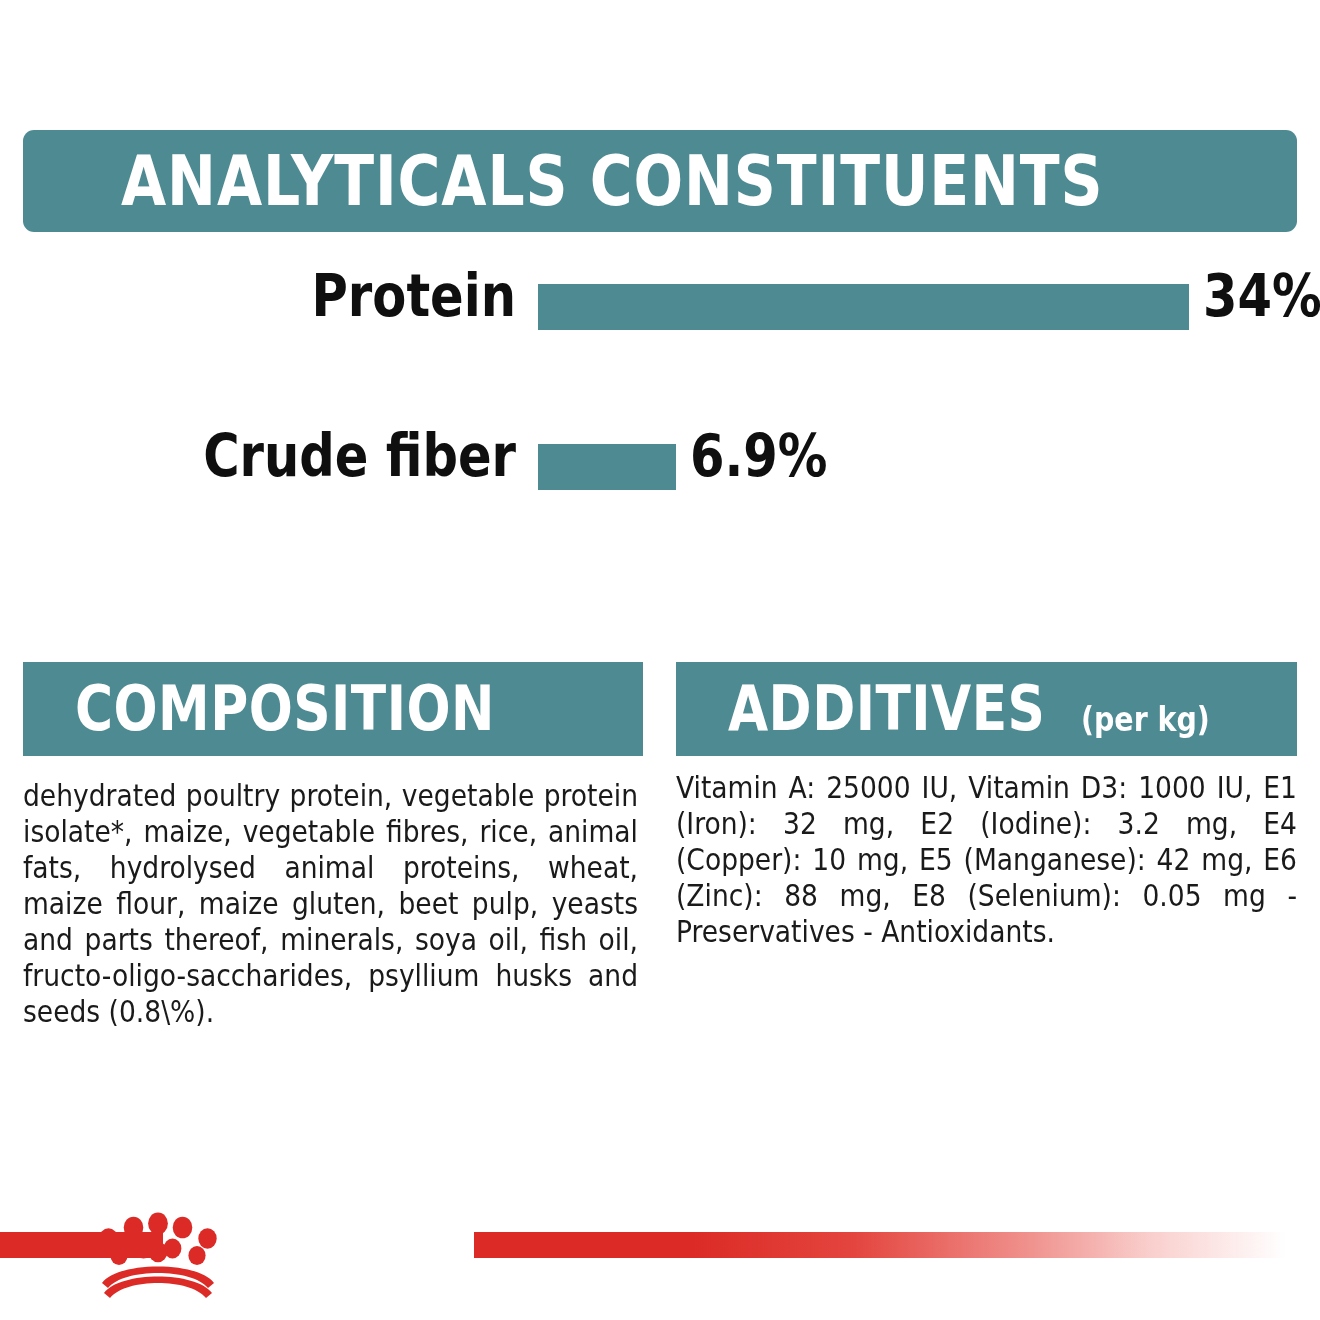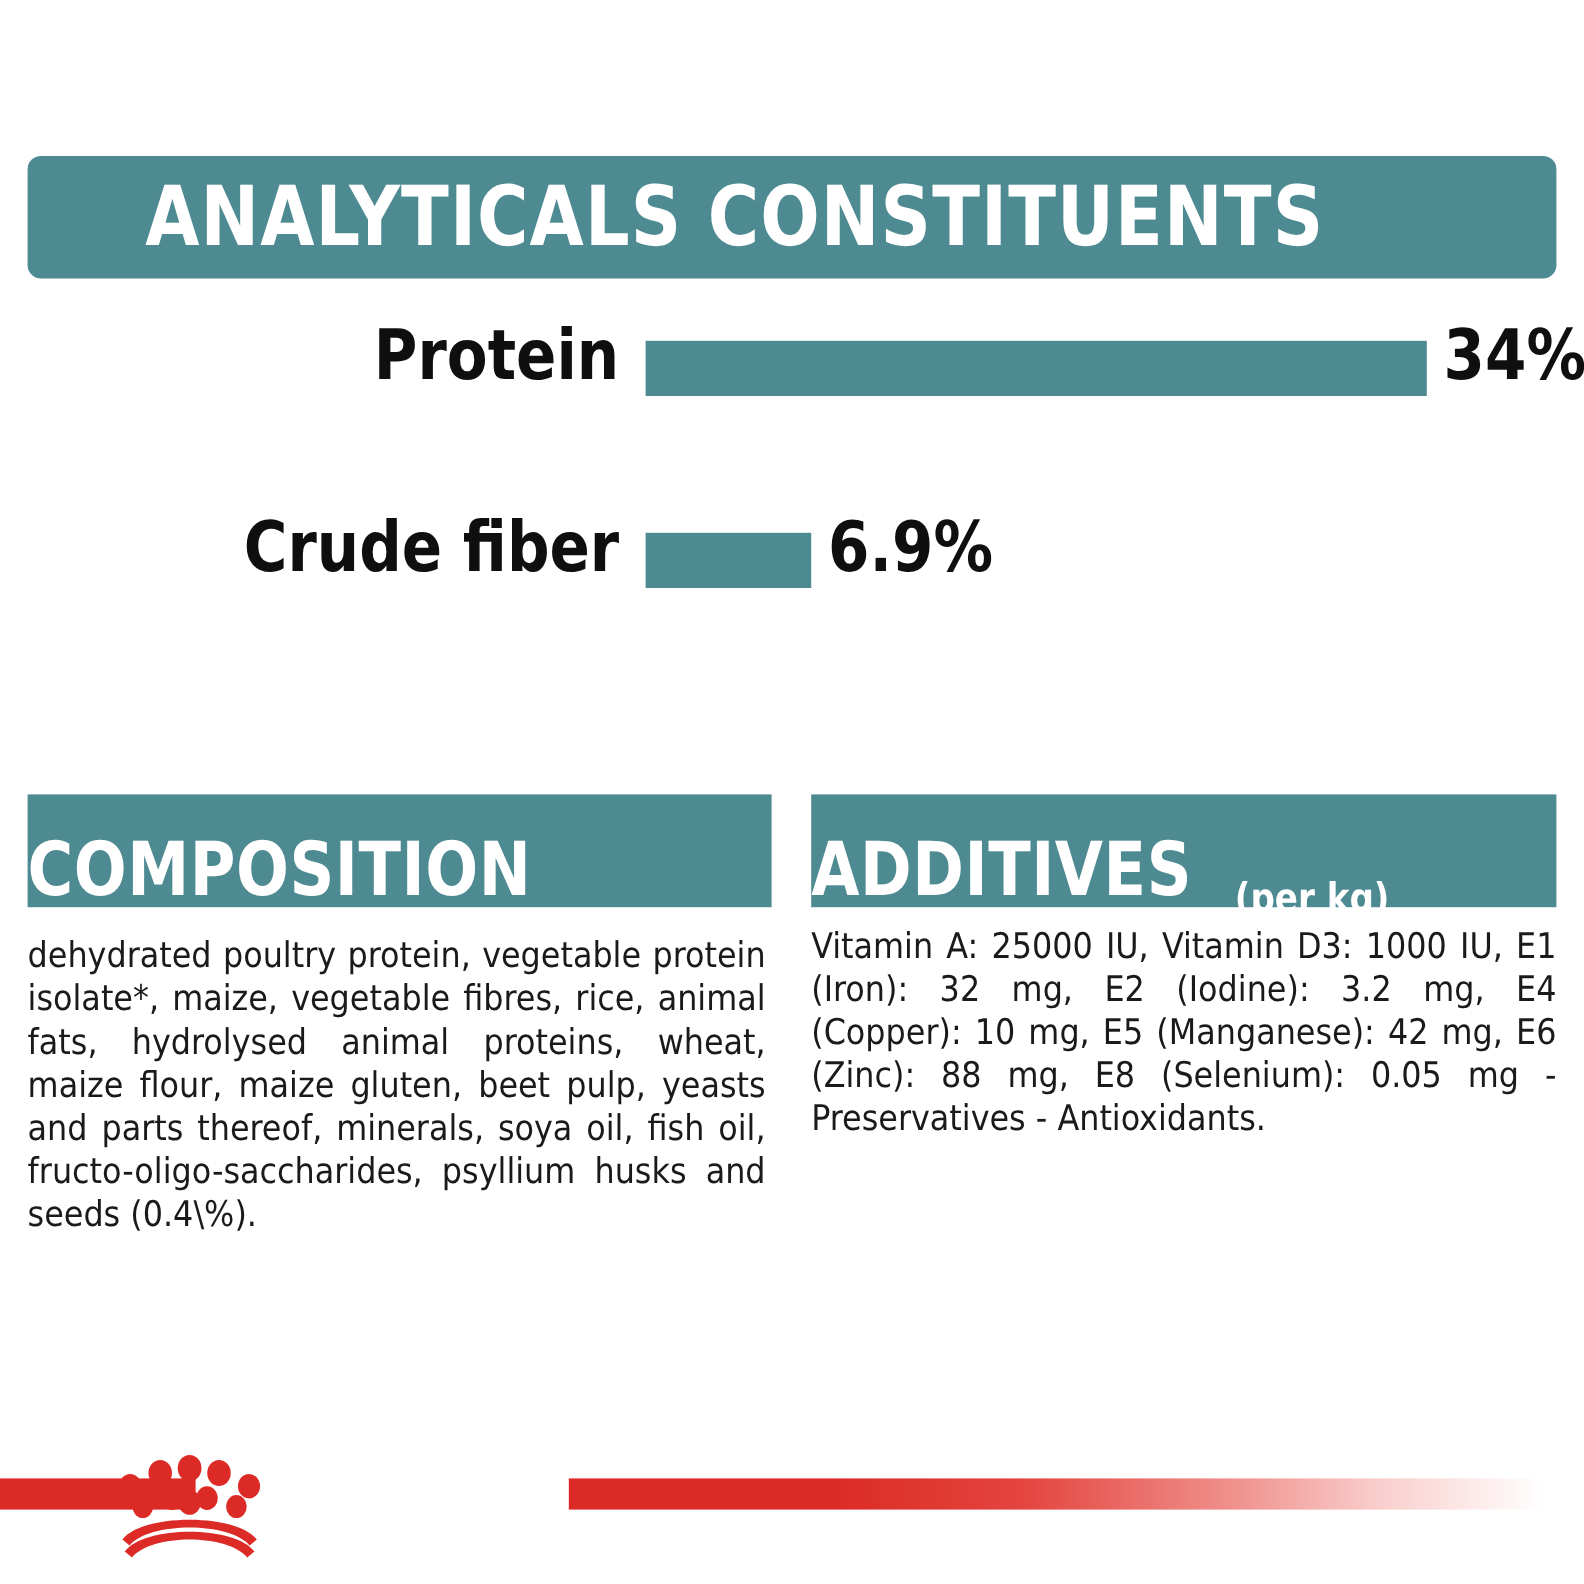--- a/index.html
+++ b/index.html
@@ -106,21 +106,22 @@
     position: absolute;
     left: 676px;
     top: 662px;
     width: 621px;
   }
   .panel-bar {
     background: #4e8a92;
     height: 94px;
     box-sizing: border-box;
     display: flex;
-    align-items: flex-end;
+    align-items: center;
+    padding-left: 52px;
   }
   .panel-title {
     color: #ffffff;
     font-family: "DejaVu Sans Condensed", "Liberation Sans Narrow", "Liberation Sans", sans-serif;
     font-weight: 700;
     font-size: 62px;
     letter-spacing: 0.5px;
     line-height: 1;
     transform: scaleX(0.93);
     transform-origin: left center;
@@ -205,21 +206,21 @@
     <div class="chart-label">Crude fiber</div>
     <div class="chart-bar" id="bar-2" style="width: 138px;"></div>
     <div class="chart-value" id="val-2" style="left: 646px;">6.9%</div>
   </div>
 </div>
 
 <div id="composition-panel">
   <div class="panel-bar">
     <div class="panel-title">COMPOSITION</div>
   </div>
-  <div class="panel-body" id="composition-body">dehydrated poultry protein, vegetable protein isolate*, maize, vegetable fibres, rice, animal fats, hydrolysed animal proteins, wheat, maize flour, maize gluten, beet pulp, yeasts and parts thereof, minerals, soya oil, fish oil, fructo-oligo-saccharides, psyllium husks and seeds (0.4\%).</div>
+  <div class="panel-body" id="composition-body">dehydrated poultry protein, vegetable protein isolate*, maize, vegetable fibres, rice, animal fats, hydrolysed animal proteins, wheat, maize flour, maize gluten, beet pulp, yeasts and parts thereof, minerals, soya oil, fish oil, fructo-oligo-saccharides, psyllium husks and seeds (0.8\%).</div>
 </div>
 
 <div id="additives-panel">
   <div class="panel-bar">
     <div class="panel-title">ADDITIVES</div>
     <div class="panel-title-sub">(per kg)</div>
   </div>
   <div class="panel-body" id="additives-body">Vitamin A: 25000 IU, Vitamin D3: 1000 IU, E1 (Iron): 32 mg, E2 (Iodine): 3.2 mg, E4 (Copper): 10 mg, E5 (Manganese): 42 mg, E6 (Zinc): 88 mg, E8 (Selenium): 0.05 mg - Preservatives - Antioxidants.</div>
 </div>
 

